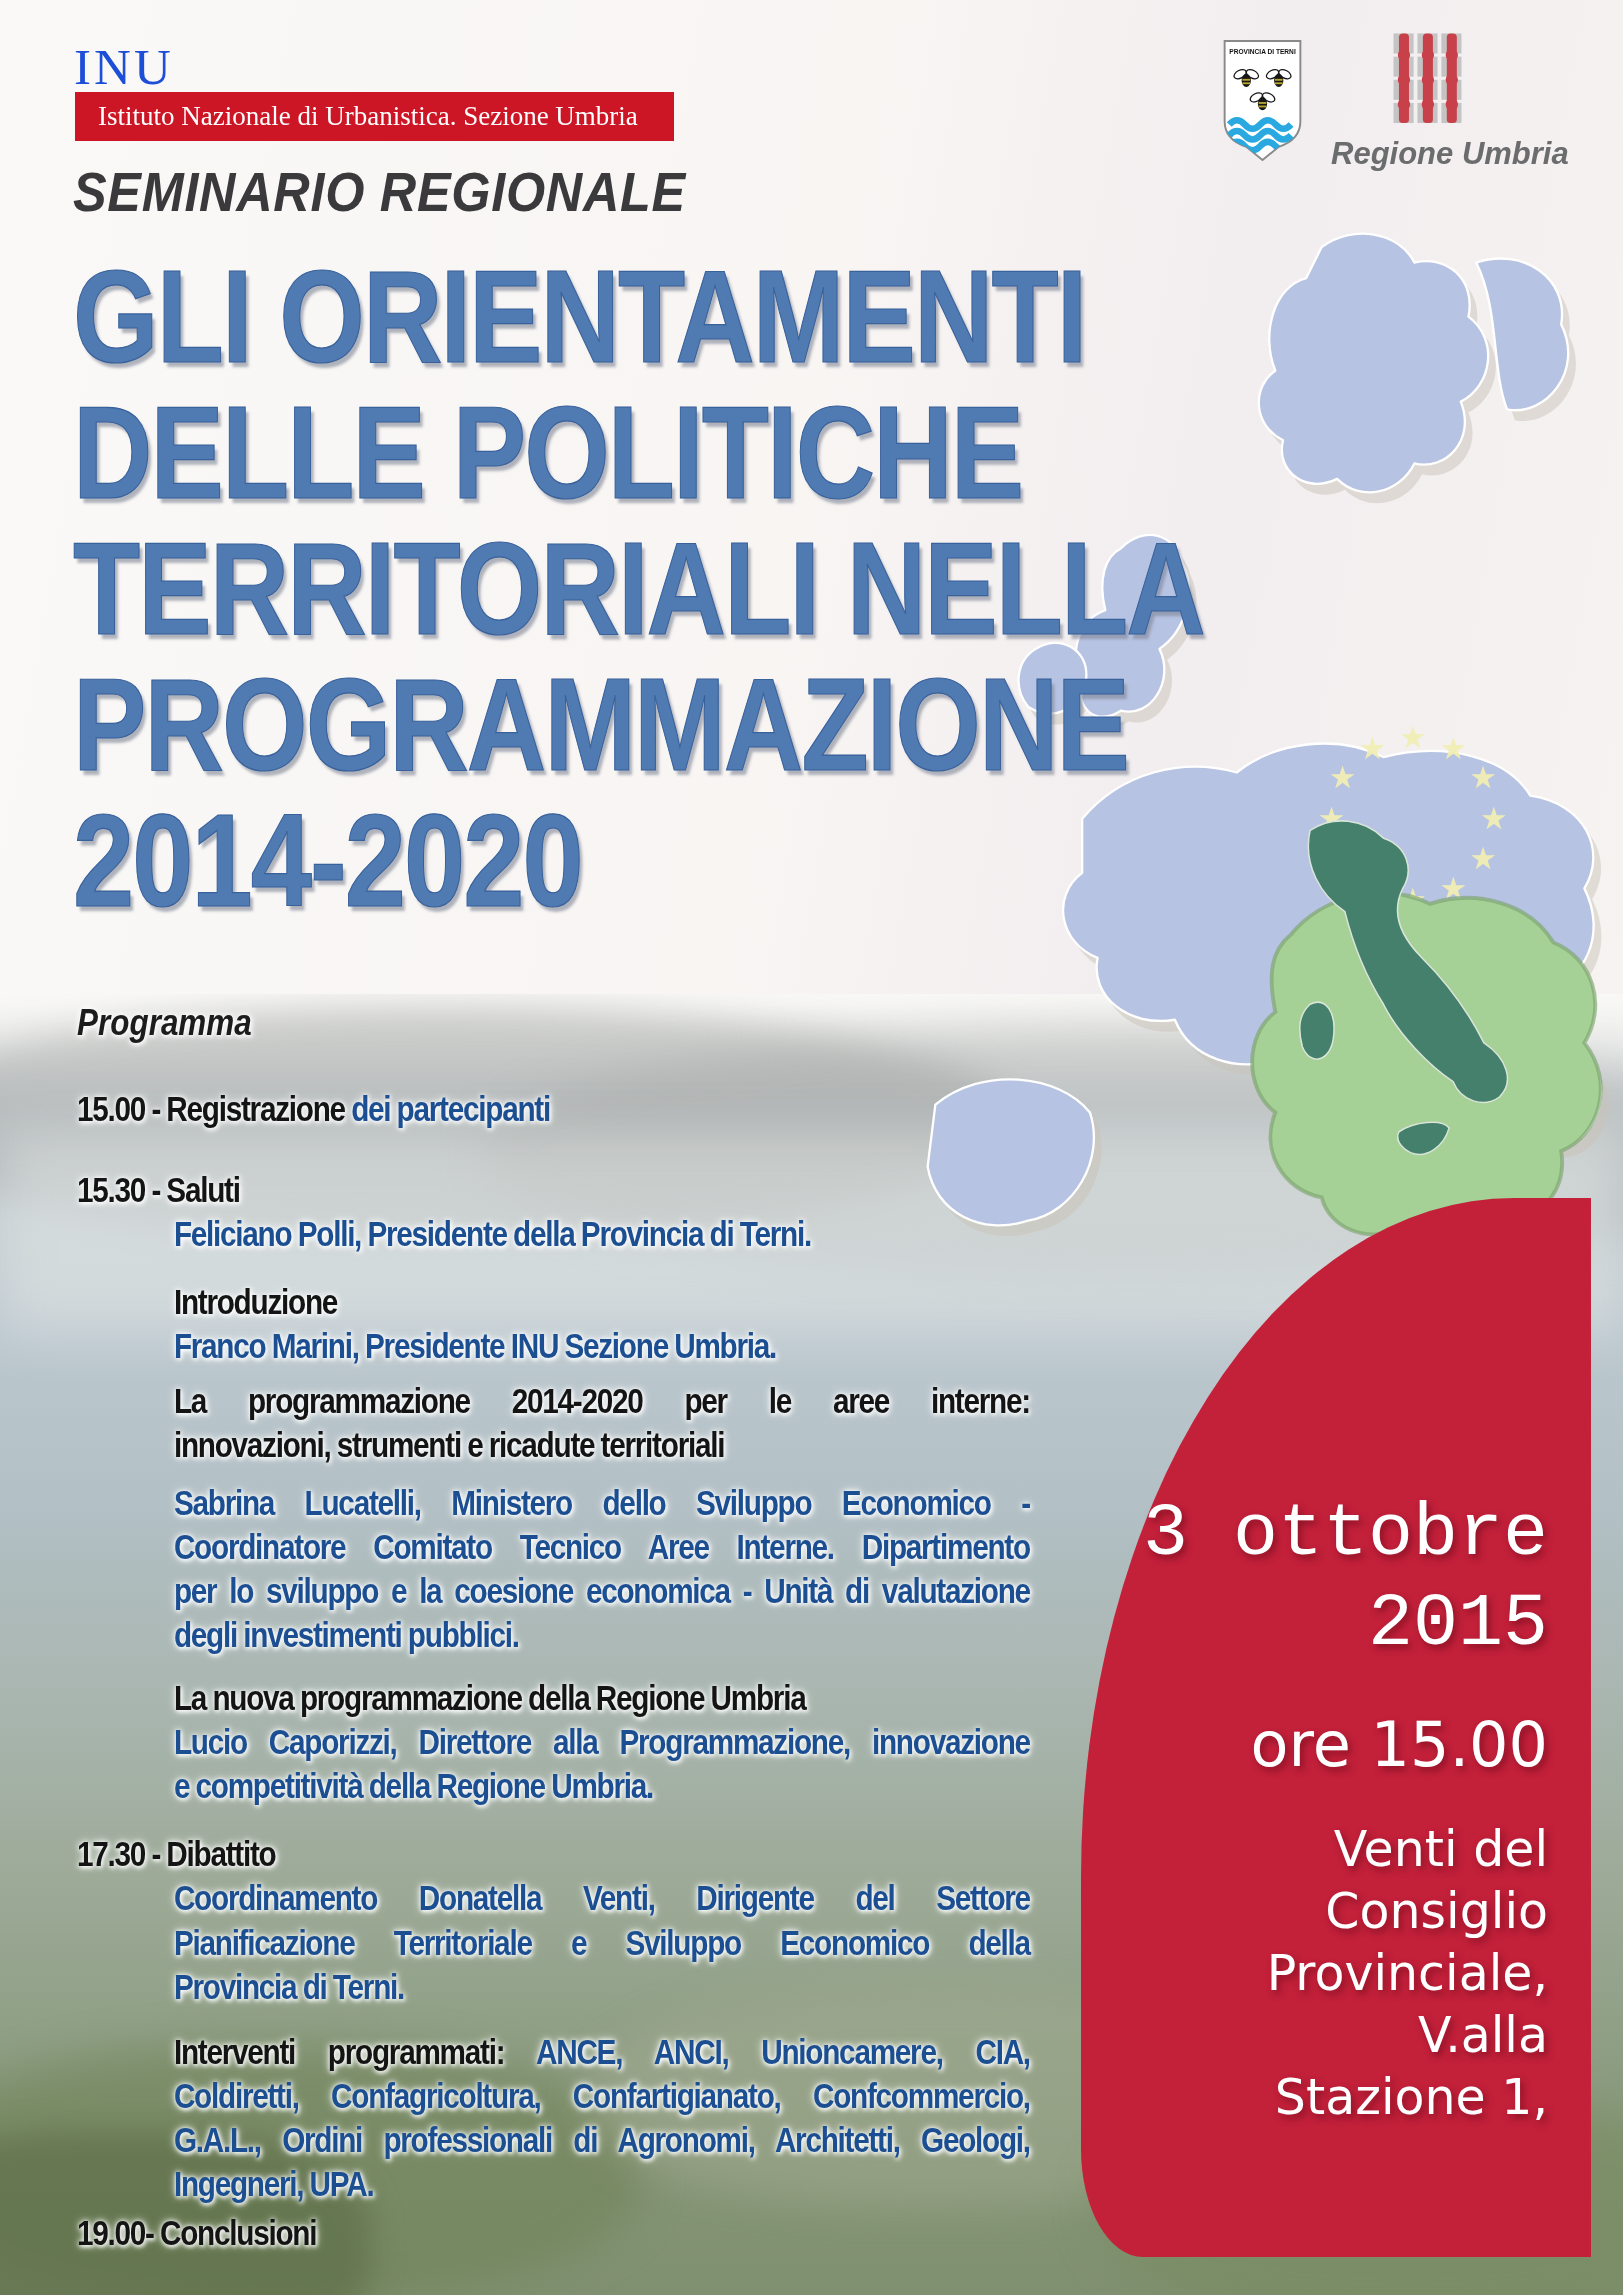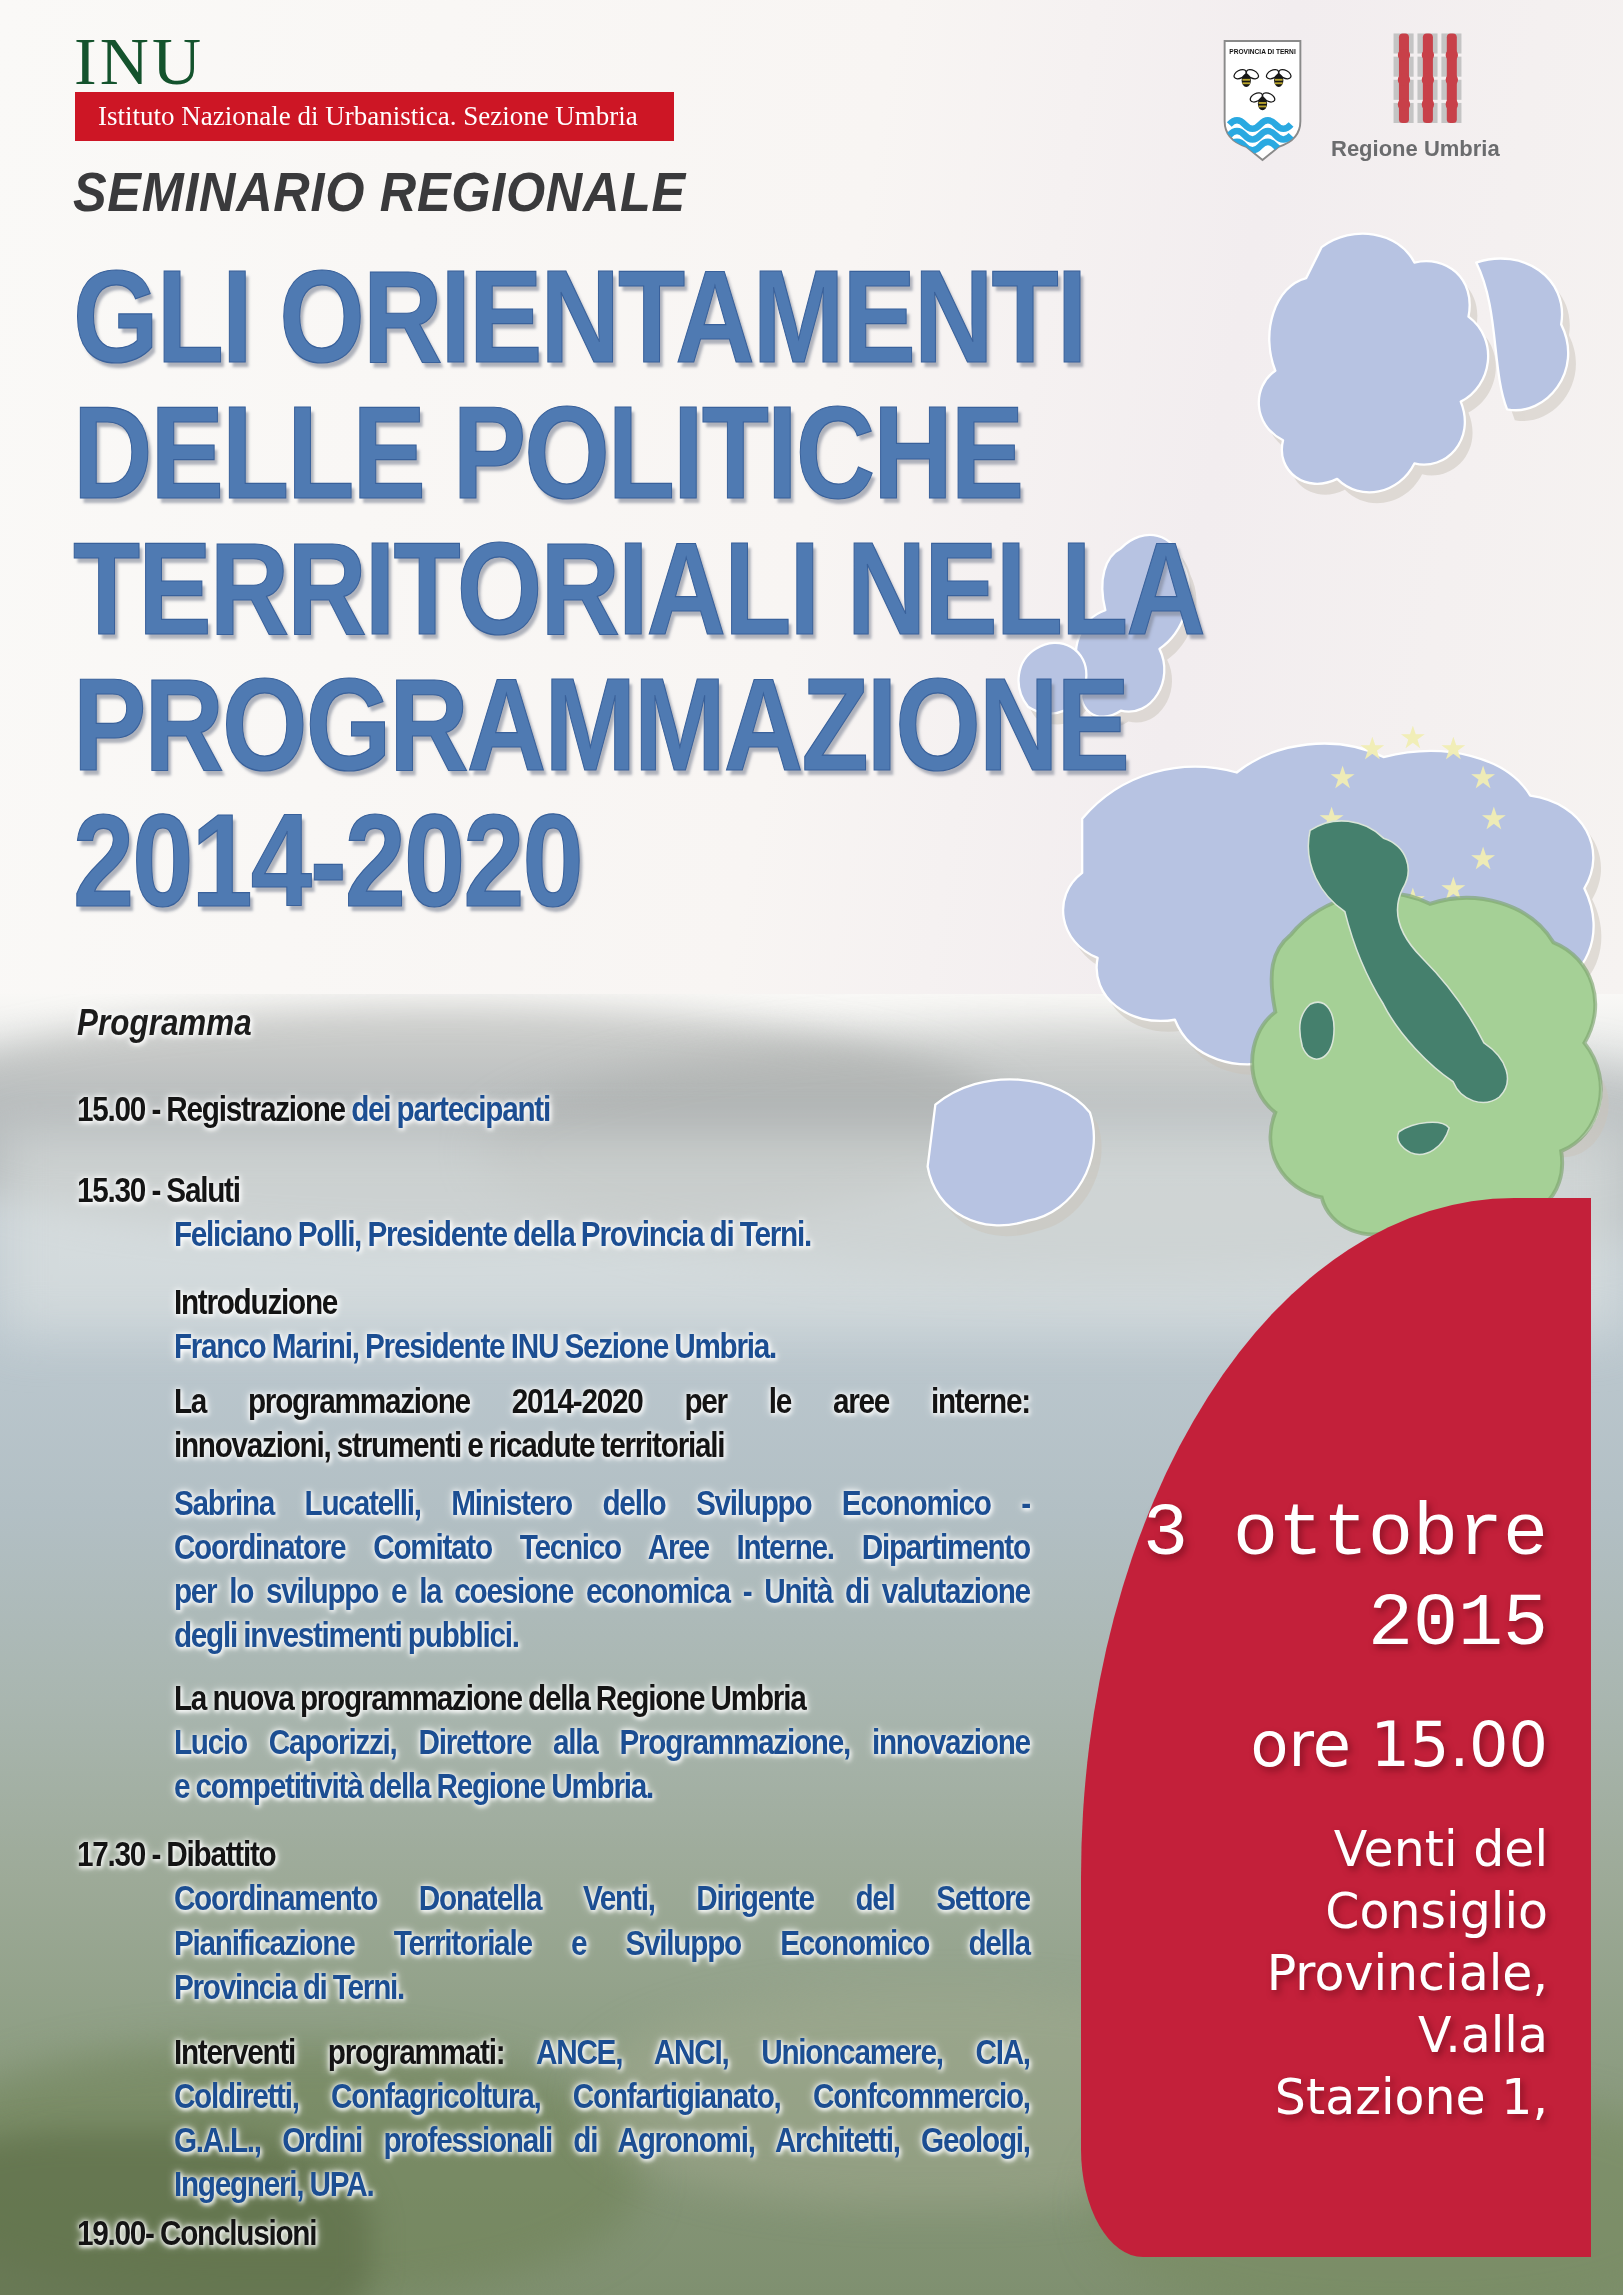--- a/index.html
+++ b/index.html
@@ -26,33 +26,33 @@
   .f3{left:1098px;top:1098px;width:619px;height:232px;border-radius:45%;background:rgba(117,138,92,.48);filter:blur(20px);}
   .trees{left:-124px;top:1137px;width:495px;height:232px;border-radius:40%;background:rgba(88,104,66,.55);filter:blur(15.5px);}
 
   #eu-map{position:absolute;left:889px;top:216px;width:734px;height:1028px;z-index:2;pointer-events:none;}
   .land{fill:var(--map-land);stroke:#ffffff;stroke-width:3;stroke-linejoin:round;}
   .land-shadow{fill:#cac4ba;opacity:.5;stroke:none;}
   .italy{fill:var(--italy-teal);stroke:#d9e5d8;stroke-width:2;}
   .umbria{fill:var(--umbria-green);stroke:rgba(125,165,110,.65);stroke-width:5;}
   .star{fill:var(--star-yellow);font-size:40px;font-family:"DejaVu Sans",sans-serif;opacity:.95;}
 
-  .inu-logo{position:absolute;left:74px;top:27px;z-index:7;font-family:"Liberation Serif",serif;
-            font-size:68px;letter-spacing:3.1px;color:#14532d;line-height:1;}
+  .inu-logo{position:absolute;left:74px;top:42px;z-index:7;font-family:"Liberation Serif",serif;
+            font-size:51px;letter-spacing:3.1px;color:#1d4ed8;line-height:1;}
   .inu-bar{position:absolute;left:75px;top:92px;width:599px;height:49px;z-index:7;box-sizing:border-box;
            background:var(--inu-red);color:#fff;font-family:"Liberation Serif",serif;font-size:27px;
            line-height:49px;padding-left:23px;white-space:nowrap;}
   .seminario{position:absolute;left:73px;top:159px;z-index:7;font-style:italic;font-weight:bold;
            font-size:56px;letter-spacing:0.8px;color:#3a3a3c;transform:scaleX(.9);transform-origin:left top;white-space:nowrap;}
 
   .shield{position:absolute;left:1220px;top:37px;width:85px;height:127px;z-index:7;}
   .shield-caption{font-family:"Liberation Sans",sans-serif;font-weight:bold;font-size:9.2px;fill:#111;}
   .umbria-mark{position:absolute;left:1392px;top:31px;width:71px;height:96px;z-index:7;}
   .regione-label{position:absolute;left:1331px;top:136px;width:216px;z-index:7;font-weight:bold;
-           font-size:22px;color:var(--regione-gray);white-space:nowrap;}
+           font-size:31px;color:var(--regione-gray);white-space:nowrap;font-style:italic;}
 
   #title-lines{position:absolute;left:73px;top:249px;z-index:4;}
   .title-line{font-weight:bold;font-size:131px;line-height:136px;letter-spacing:-2.3px;color:var(--title-blue);
           transform:scaleX(.84);transform-origin:left top;white-space:nowrap;
           -webkit-text-stroke:1.2px var(--title-stroke);
           text-shadow:3.9px 4.6px 3.1px rgba(125,132,148,.6);}
 
   #program{position:absolute;left:77px;top:994px;width:1121px;height:1302px;z-index:5;
            transform:scaleX(.85);transform-origin:left top;
            text-shadow:0 0 5.4px rgba(255,255,255,.95),0 0 10px rgba(255,255,255,.85),1.5px 1.5px 4.6px rgba(255,255,255,.85);}

